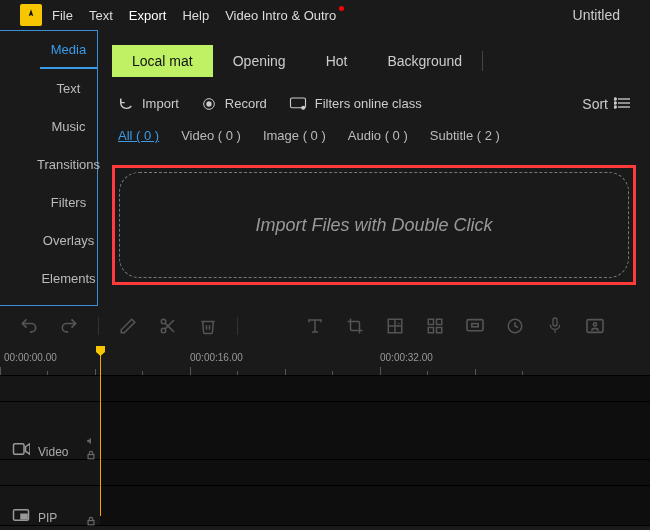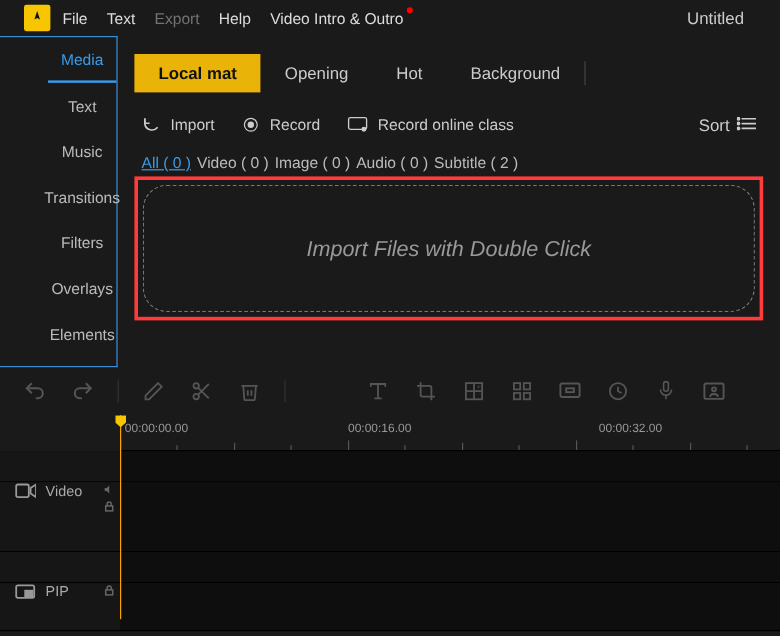--- a/index.html
+++ b/index.html
@@ -8,66 +8,66 @@
     background: #1a1a1a;
     font-family: "Segoe UI", Arial, sans-serif;
     font-size: 13px; color: #ccc;
     overflow: hidden; position: relative;
   }
   
   .title-bar { height: 30px; display: flex; align-items: center; padding: 0 20px; background: #1a1a1a; }
   .logo { width: 22px; height: 22px; background: #f7c600; display: flex; align-items: center; justify-content: center; border-radius: 2px; margin-right: 10px; }
   .logo svg { width: 14px; height: 14px; }
   .menu-item { margin-right: 16px; color: #ddd; font-size: 13px; cursor: pointer; position: relative; }
-  .menu-item.disabled { color: #737373; }
+  .menu-item.disabled { color: #ffffff; }
   .menu-dot { position: absolute; top: -2px; right: -8px; width: 5px; height: 5px; background: #ff0000; border-radius: 50%; }
   .title-right { margin-left: auto; color: #ccc; font-size: 14px; margin-right: 10px; }
 
   
   .main { display: flex; height: 276px; }
   .sidebar { width: 98px; border-top: 1px solid #3a8fd6; border-right: 1px solid #3a8fd6; border-bottom: 1px solid #3a8fd6; display: flex; flex-direction: column; }
   .side-item { height: 38px; display: flex; align-items: center; justify-content: center; color: #bbb; font-size: 13px; cursor: pointer; margin-left: 40px; }
   .side-item.active { color: #3a9be8; border-bottom: 2px solid #3a9be8; }
 
   .content { flex: 1; padding: 10px 14px 0 14px; position: relative; }
   .top-tabs { display: flex; align-items: center; height: 42px; }
   .tab { padding: 0 20px; height: 32px; display: flex; align-items: center; color: #ccc; font-size: 14px; cursor: pointer; }
-  .tab.active { background: #eab308; color: #111; font-weight: 700; }
+  .tab.active { background: #bef264; color: #111; font-weight: 400; }
   .tab-divider { width: 1px; height: 20px; background: #444; }
 
   .action-row { display: flex; align-items: center; margin-top: 14px; gap: 22px; padding-left: 6px; }
   .action { display: flex; gap: 8px; color: #ccc; font-size: 13px; cursor: pointer; }
   .action-icon { display: flex; align-items: center; justify-content: center; color: #aaa; }
   .sort { margin-left: auto; display: flex; align-items: center; gap: 6px; color: #ccc; font-size: 14px; margin-right: 6px; }
 
-  .filter-row { display: flex; align-items: center; margin-top: 16px; gap: 5px; padding-left: 6px; }
+  .filter-row { display: flex; align-items: center; margin-top: 16px; gap: 22px; padding-left: 6px; }
   .filter { color: #bbb; font-size: 13px; cursor: pointer; }
   .filter.active { color: #3a9be8; text-decoration: underline; }
 
-  .drop-zone-wrap { margin-top: 4px; border: 3px solid #ff3b3b; padding: 4px; }
+  .drop-zone-wrap { margin-top: 22px; border: 3px solid #ff3b3b; padding: 4px; }
   .drop-zone { border: 1.5px dashed #777; border-radius: 20px; height: 106px; display: flex; align-items: center; justify-content: center; }
   .drop-zone span { font-style: italic; color: #999; font-size: 18px; }
 
   
   .toolbar { height: 40px; display: flex; align-items: center; padding: 0 18px; gap: 18px; }
   .tl-icn { color: #555; cursor: pointer; display: flex; align-items: center; justify-content: center; width: 22px; height: 22px; }
   .tl-div { width: 1px; height: 18px; background: #333; }
   .tl-gap { width: 30px; }
 
   
   .timeline { position: relative; }
-  .ruler { height: 30px; position: relative; border-bottom: 1px solid #000; margin-left: 100px; }
+  .ruler { height: 30px; position: relative; border-bottom: 1px solid #000; }
   .ruler-mark { position: absolute; top: 6px; font-size: 10px; color: #999; }
   .tick { position: absolute; bottom: 0; width: 1px; background: #555; }
   .playhead { position: absolute; left: 100px; top: 0; width: 1px; height: 170px; background: #f7a500; z-index: 5; }
   .playhead::before { content: ""; position: absolute; top: 0; left: -4px; width: 9px; height: 10px; background: #f7c600; clip-path: polygon(0 0, 100% 0, 100% 60%, 50% 100%, 0 60%); }
 
   .track-row { display: flex; height: 58px; border-bottom: 1px solid #000; }
   .track-row.spacer { height: 26px; background: #161616; }
-  .track-label { width: 100px; display: flex; align-items: flex-start; gap: 8px; padding-left: 12px; color: #aaa; font-size: 12px; background: #161616; }
+  .track-label { width: 100px; display: flex; align-items: flex-end; gap: 8px; padding-left: 12px; color: #aaa; font-size: 12px; background: #161616; }
   .track-icon { color: #888; }
   .track-body { flex: 1; background: #0e0e0e; }
   .track-ctrl { display: flex; flex-direction: column; gap: 4px; margin-left: auto; margin-right: 4px; }
   .mini-icn { width: 10px; height: 10px; color: #666; }
 </style>
 </head>
 <body>
 
 <div class="title-bar">
   <div class="logo">
@@ -125,21 +125,21 @@
         </span>
         <span>Record</span>
       </div>
       <div class="action">
         <span class="action-icon">
           <svg width="18" height="16" viewBox="0 0 24 20" fill="none" stroke="#ccc" stroke-width="1.5">
               <rect x="2" y="2" width="20" height="13" rx="2"></rect>
               <circle cx="19" cy="15" r="2" fill="#ccc"></circle>
             </svg>
         </span>
-        <span>Record online class</span>
+        <span>Filters online class</span>
       </div>
       <div class="sort">
         <span>Sort</span>
         <span>
           <svg width="16" height="12" viewBox="0 0 24 18" stroke="#ccc" stroke-width="2">
               <line x1="6" y1="3" x2="24" y2="3"></line>
               <line x1="6" y1="9" x2="24" y2="9"></line>
               <line x1="6" y1="15" x2="24" y2="15"></line>
               <circle cx="2" cy="3" r="1.5" fill="#ccc"></circle>
               <circle cx="2" cy="9" r="1.5" fill="#ccc"></circle>
@@ -256,21 +256,21 @@
         <path d="M8 16c0-2 2-3 4-3s4 1 4 3"></path>
       </svg>
     </span>
 </div>
 
 <div class="timeline">
   <div class="playhead"></div>
   <div class="ruler">
     <span class="ruler-mark" style="left:4px">00:00:00.00</span>
     <span class="ruler-mark" style="left:190px">00:00:16.00</span>
-    <span class="ruler-mark" style="left:399px">00:00:32.00</span>
+    <span class="ruler-mark" style="left:380px">00:00:32.00</span>
 
     <span class="tick" style="left:0;height:8px"></span>
     <span class="tick" style="left:47px;height:4px"></span>
     <span class="tick" style="left:95px;height:6px"></span>
     <span class="tick" style="left:142px;height:4px"></span>
     <span class="tick" style="left:190px;height:8px"></span>
     <span class="tick" style="left:237px;height:4px"></span>
     <span class="tick" style="left:285px;height:6px"></span>
     <span class="tick" style="left:332px;height:4px"></span>
     <span class="tick" style="left:380px;height:8px"></span>

